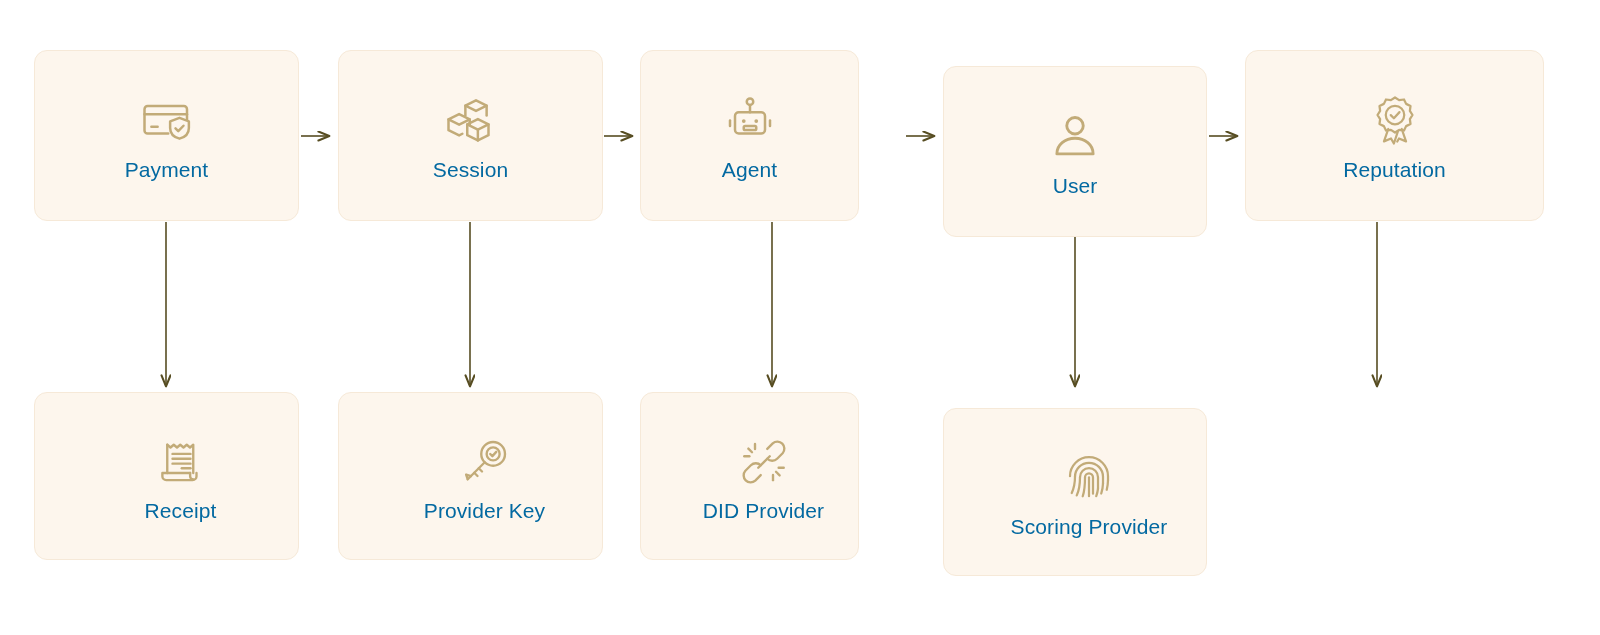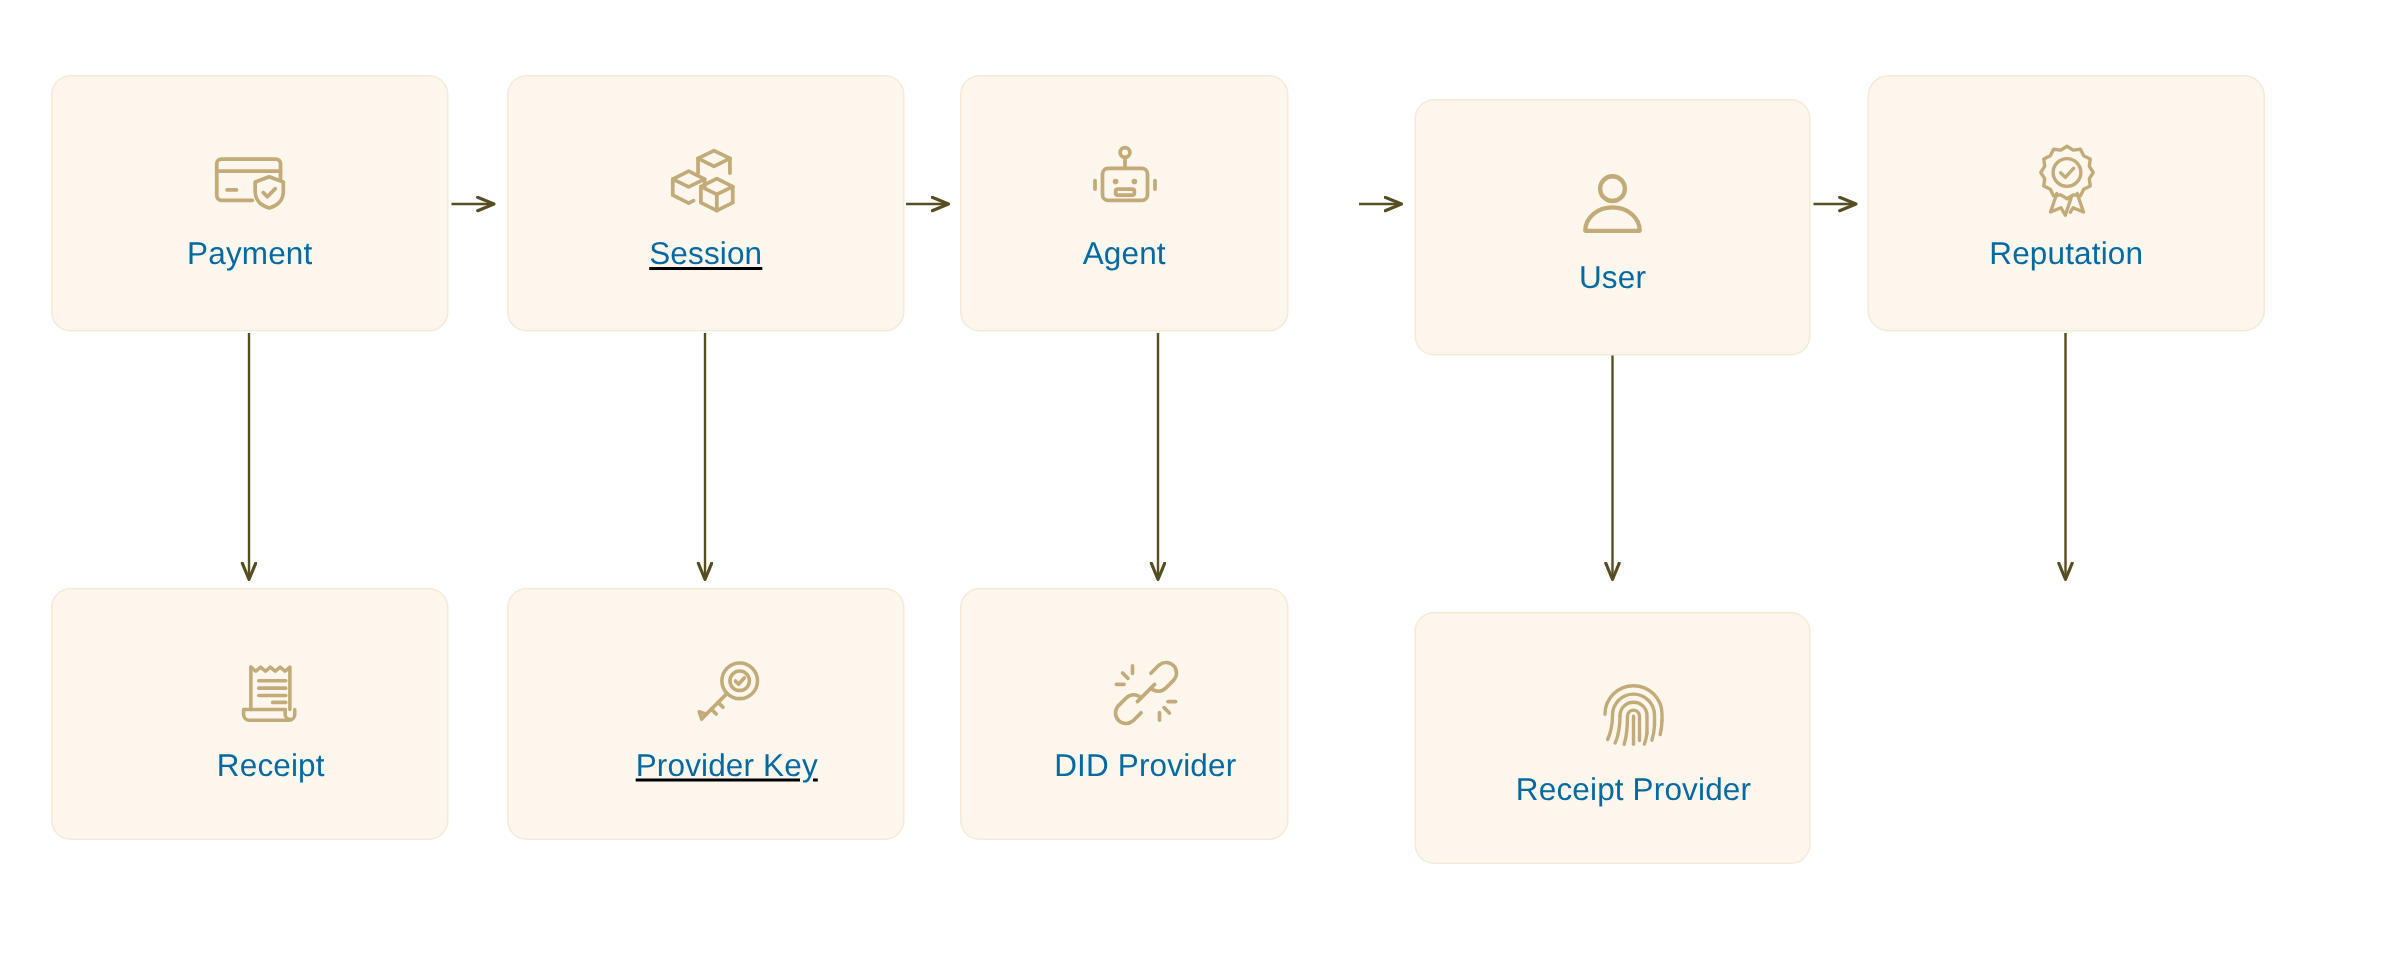--- a/index.html
+++ b/index.html
@@ -55,24 +55,24 @@
     line-height: 1;
     color: #0369a1;
     letter-spacing: 0.1px;
     white-space: nowrap;
     text-align: center;
   }
   
   .row-top  { top: 50px;  height: 171px; }
   .row-bot  { top: 392px; height: 168px; padding-left: 28px; }
   .col-1 { left: 34px;   width: 265px; }
-  .col-2 { left: 338px;  width: 265px; text-decoration: underline; }
+  .col-2 { left: 338px;  width: 265px; }
   .col-3 { left: 640px;  width: 219px; }
   .col-4 { left: 943px;  width: 264px; margin-top: 16px; }
-  .col-5 { left: 1245px; width: 265px; border-radius: 14px; }
+  .col-5 { left: 1245px; width: 299px; }
 </style>
 </head>
 <body>
 
 <div id="diagram">
 
   <svg class="edge-layer" viewBox="0 0 1600 635" xmlns="http://www.w3.org/2000/svg">
     <defs>
       <marker id="arrowhead" markerWidth="9" markerHeight="9" refX="7.2" refY="3.4" orient="auto" markerUnits="strokeWidth">
         <path d="M0.6,0.6 L7.4,3.4 L0.6,6.2" fill="none" stroke="#574d22" stroke-width="1.3" stroke-linecap="round" stroke-linejoin="round"></path>
@@ -236,17 +236,17 @@
         <path d="M20.8 23.5a3.2 3.2 0 0 1 6.4 0v13"></path>
         <path d="M24 23.5v15"></path>
         <path d="M39.2 25.8a34 34 0 0 1-1 7.6"></path>
         <path d="M35.2 28.5a30 30 0 0 1-1.4 7.9"></path>
         <path d="M31.2 32.6c-.3 2.3-.8 4.3-1.4 5.9"></path>
         <path d="M12.8 23c0 4.8-.9 9.2-2.6 13"></path>
         <path d="M16.8 23.3c0 6-1 11-2.6 14.6"></path>
         <path d="M20.8 23.5c0 6.8-.7 11.7-1.8 15.1"></path>
       </svg>
     </span>
-    <span class="node-label">Receipt Provider</span>
+    <span class="node-label">Scoring Provider</span>
   </div>
 
 
 </div>
 
 </body></html>

